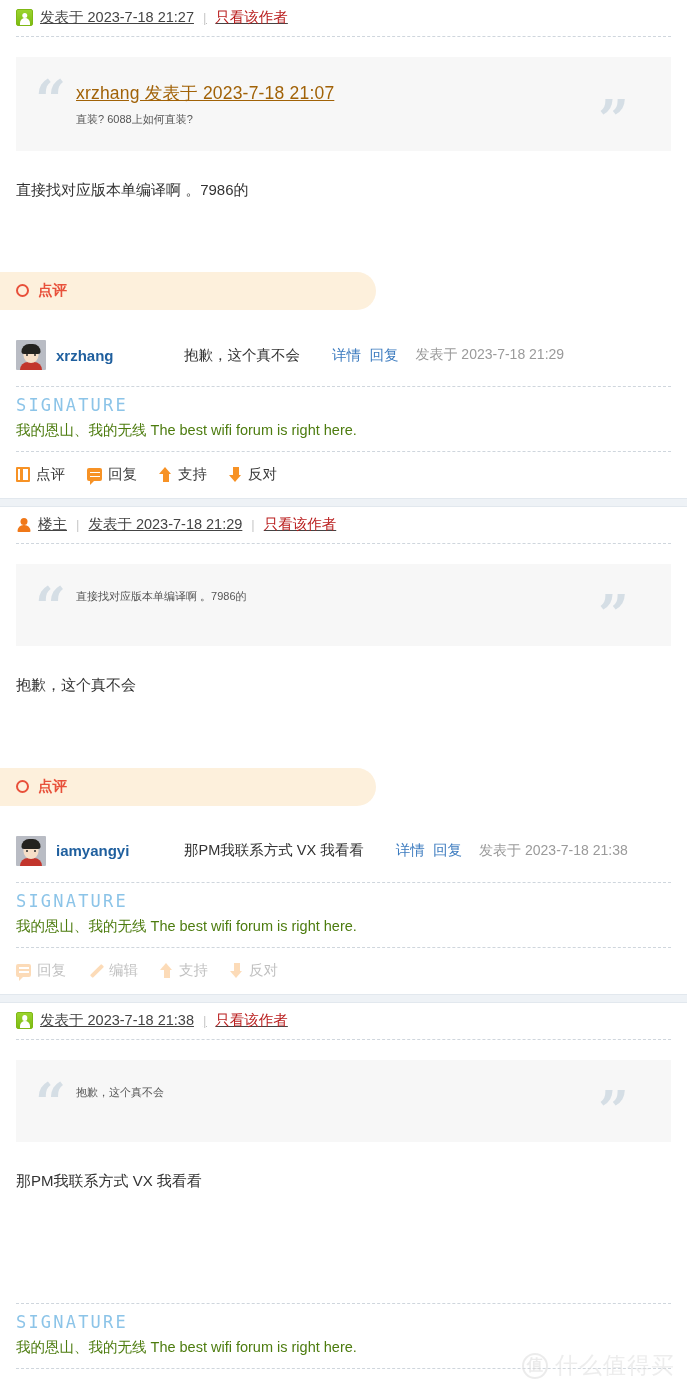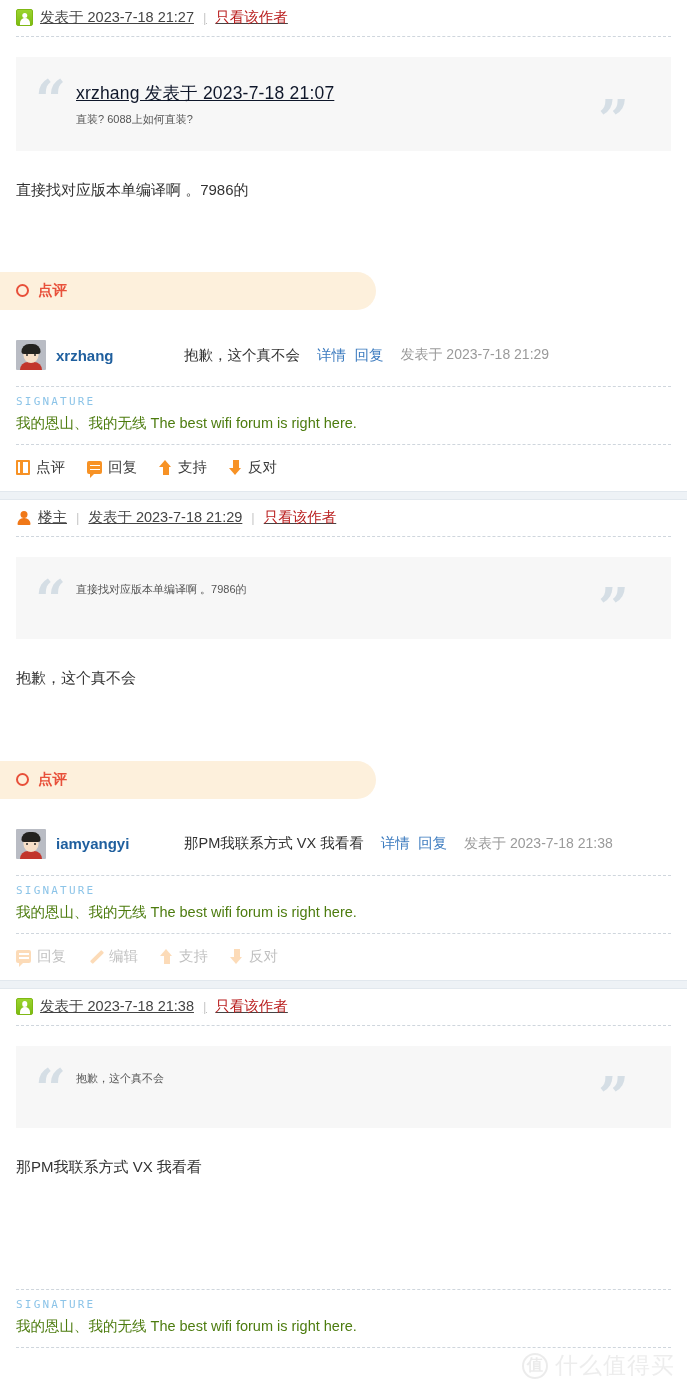--- a/index.html
+++ b/index.html
@@ -120,21 +120,21 @@
   .quote-mark-open {
     left: 19px; top: 16px;
     font-size: 54px;
   }
   .quote-mark-close {
     right: 42px; bottom: 4px;
     font-size: 54px;
   }
   .quote-author-line {
     font-size: 17.5px;
-    color: #0f172a;
+    color: #a16207;
     text-decoration: underline;
     letter-spacing: .2px;
     margin-bottom: 6px;
     display: inline-block;
     cursor: pointer;
     text-align: right;
   }
   .quote-body {
     font-size: 11px;
     color: #555555;
@@ -226,21 +226,21 @@
     font-size: 15px;
     font-weight: 700;
     color: #1f5f9e;
     min-width: 118px;
     cursor: pointer;
   }
   .comment-text {
     font-size: 14.5px;
     color: #333333;
   }
-  .comment-links { margin-left: 7px; text-align: right; }
+  .comment-links { margin-left: 22px; text-align: right; }
   .comment-link {
     color: #3c7bbf;
     font-size: 14.5px;
     text-decoration: none;
     cursor: pointer;
     margin-right: 4px;
   }
   .comment-date {
     color: #9a9a9a;
     font-size: 14px;
@@ -249,21 +249,21 @@
 
   
   .sig-wrap {
     margin: 0 16px;
     border-top: 1px dashed #cfd6dd;
     border-bottom: 1px dashed #cfd6dd;
     padding: 8px 0 11px 0;
   }
   .sig-label {
     color: #8cc4e8;
-    font-size: 11px;
+    font-size: 17px;
     letter-spacing: 2.2px;
     font-family: "DejaVu Sans Mono", "Liberation Mono", monospace;
     margin-bottom: 6px;
   }
   .sig-text {
     font-size: 14.5px;
     color: #4d7c0f;
   }
 
   

